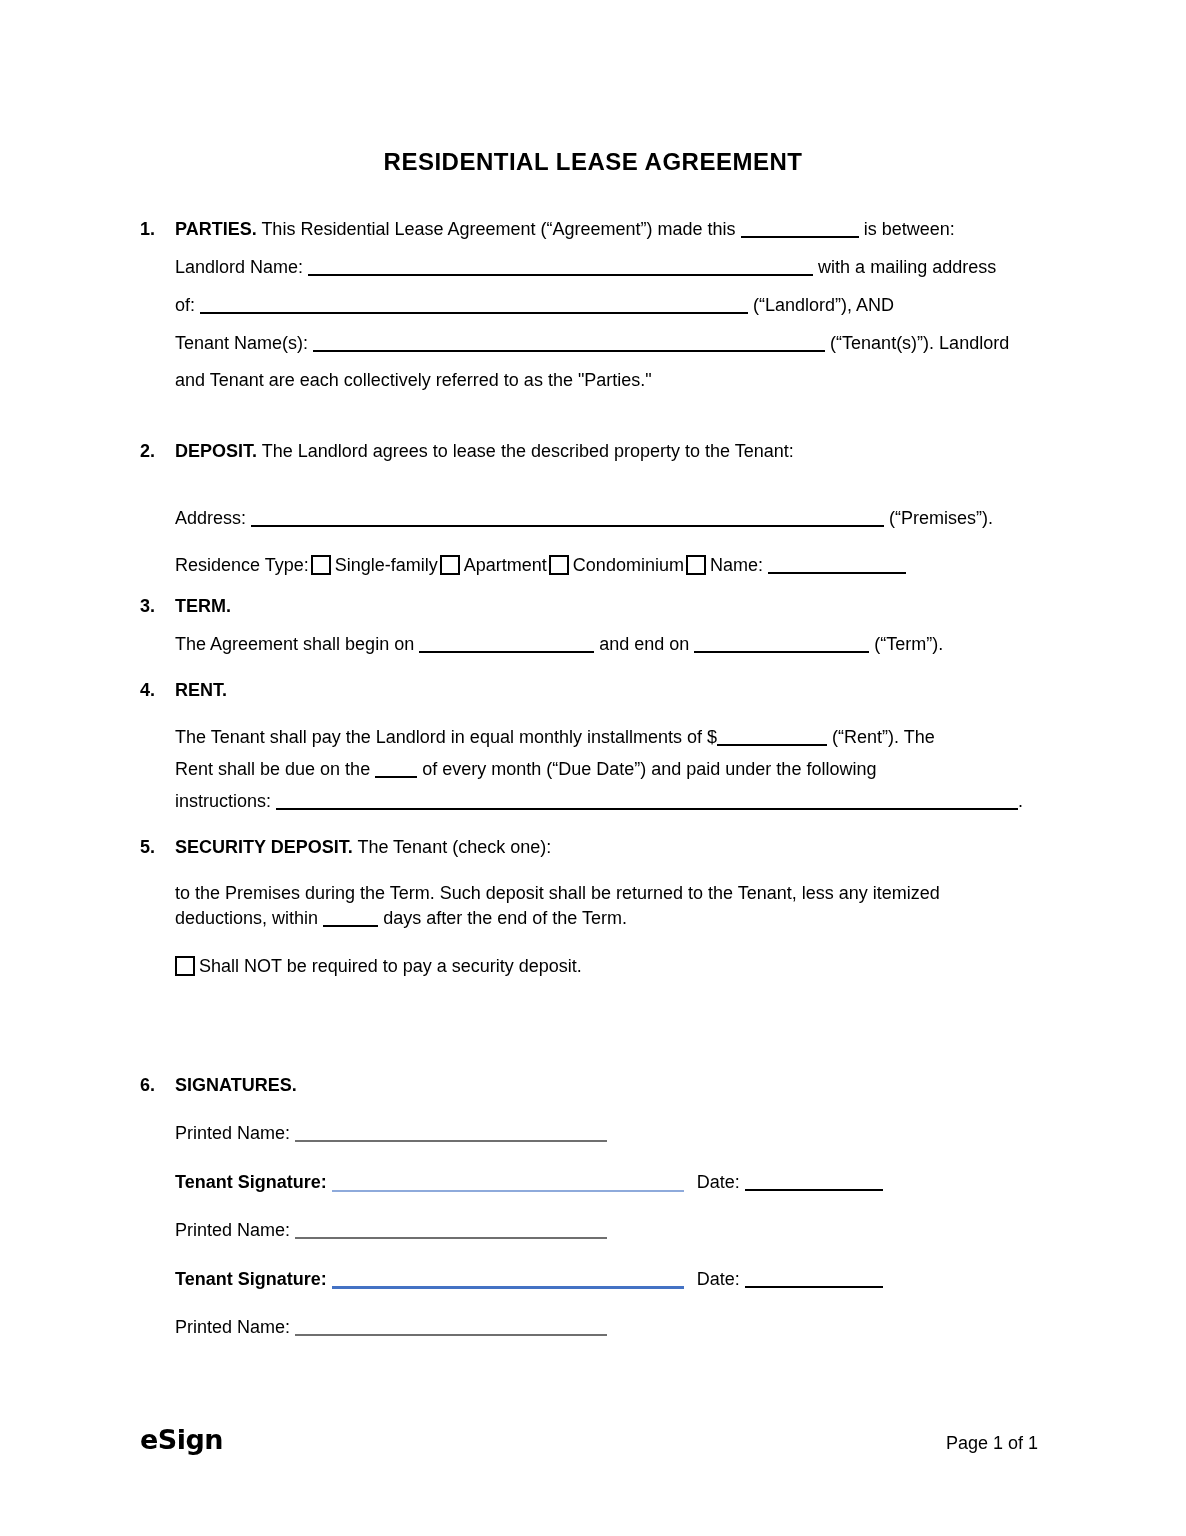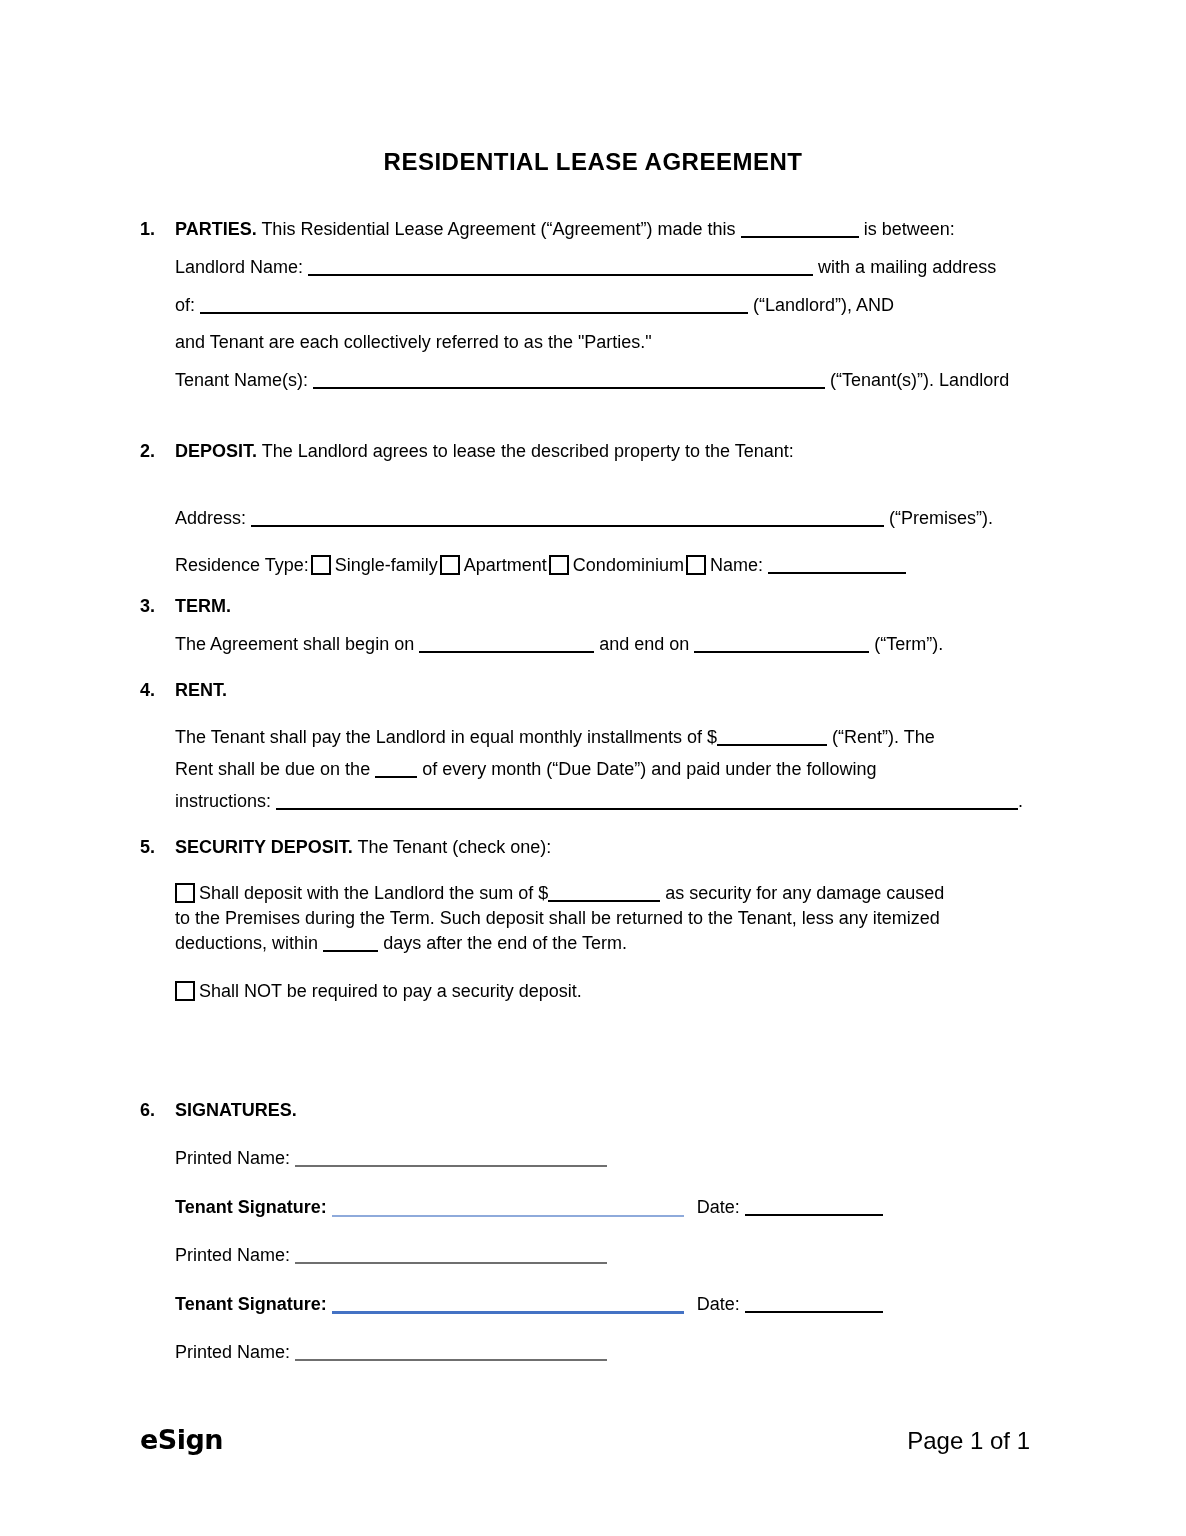--- a/index.html
+++ b/index.html
@@ -68,33 +68,33 @@
   .pnline {
     display: inline-block;
     width: 312px;
     border-bottom: 2px solid #6f6f6f;
     height: 12px;
     vertical-align: -3px;
   }
   .footer {
     position: absolute;
     left: 140px;
-    right: 156px;
+    right: 148px;
     top: 1424px;
     display: flex;
     justify-content: space-between;
     align-items: baseline;
   }
   .logo {
     font-size: 27px;
     font-weight: bold;
     letter-spacing: -0.5px;
     font-family: "DejaVu Sans", "Liberation Sans", sans-serif;
   }
-  .pagenum { font-size: 24px; }
+  .pagenum { font-size: 18px; }
 </style>
 </head>
 <body>
 
 <div class="page">
 
   <div class="title">RESIDENTIAL LEASE AGREEMENT</div>
 
   <div class="content">
 
@@ -110,27 +110,27 @@
         <div class="ln" style="margin-top:14px">
           <span>Landlord Name:</span>
           <span class="blank" style="width:505px"></span>
           <span>with a mailing address</span>
         </div>
         <div class="ln" style="margin-top:14px">
           <span>of:</span>
           <span class="blank" style="width:548px"></span>
           <span>(“Landlord”), AND</span>
         </div>
-        <div class="ln" style="margin-top:13px">
-          <span>and Tenant are each collectively referred to as the "Parties."</span>
-        </div>
         <div class="ln" style="margin-top:14px">
           <span>Tenant Name(s):</span>
           <span class="blank" style="width:512px"></span>
           <span>(“Tenant(s)”). Landlord</span>
+        </div>
+        <div class="ln" style="margin-top:13px">
+          <span>and Tenant are each collectively referred to as the "Parties."</span>
         </div>
       </div>
     </div>
 
     <div class="sec" style="margin-top:47px">
       <div class="num">2.</div>
       <div class="secbody">
         <div class="ln">
           <span class="bold">DEPOSIT.</span>
           <span>The Landlord agrees to lease the described property to the Tenant:</span>
@@ -186,24 +186,20 @@
     </div>
 
     <div class="sec" style="margin-top:22px">
       <div class="num">5.</div>
       <div class="secbody">
         <div class="ln">
           <span class="bold">SECURITY DEPOSIT.</span>
           <span>The Tenant (check one):</span>
         </div>
         <div class="s5para" style="margin-top:22px">
-          <div class="ln">
-            <span class="checkbox" style="margin-left:0"></span><span>Shall deposit with the Landlord the sum of $</span><span class="blank" style="width:112px"></span>
-            <span>as security for any damage caused</span>
-          </div>
           <div class="ln">
             <span>to the Premises during the Term. Such deposit shall be returned to the Tenant, less any itemized</span>
           </div>
           <div class="ln">
             <span>deductions, within</span>
             <span class="blank" style="width:55px"></span>
             <span>days after the end of the Term.</span>
           </div>
         </div>
         <div class="ln" style="margin-top:23px">

